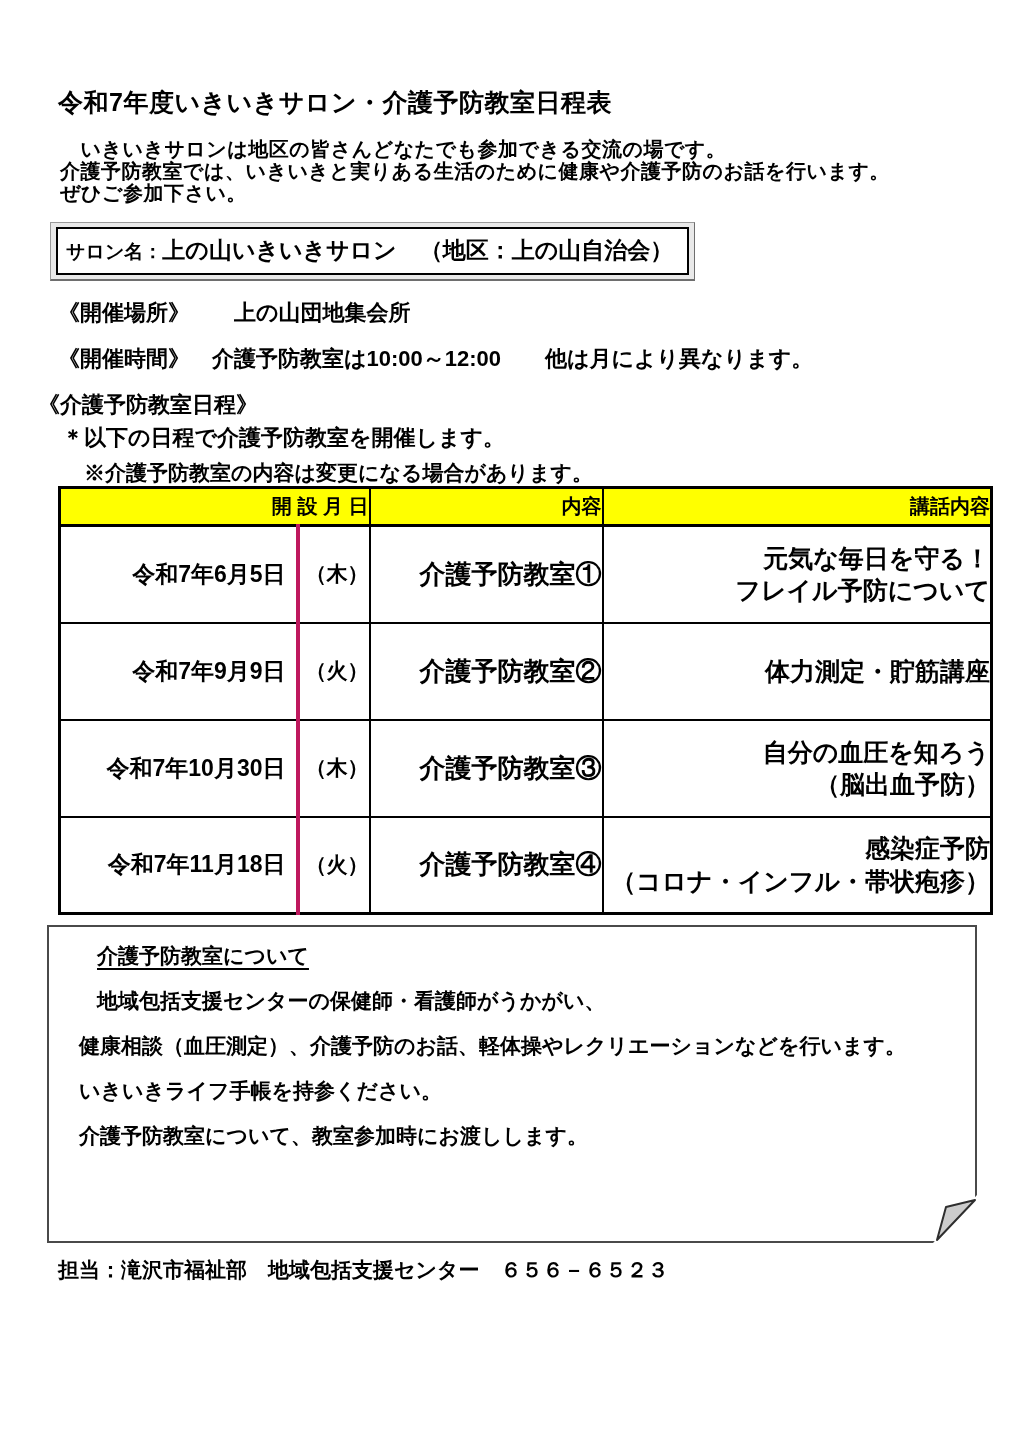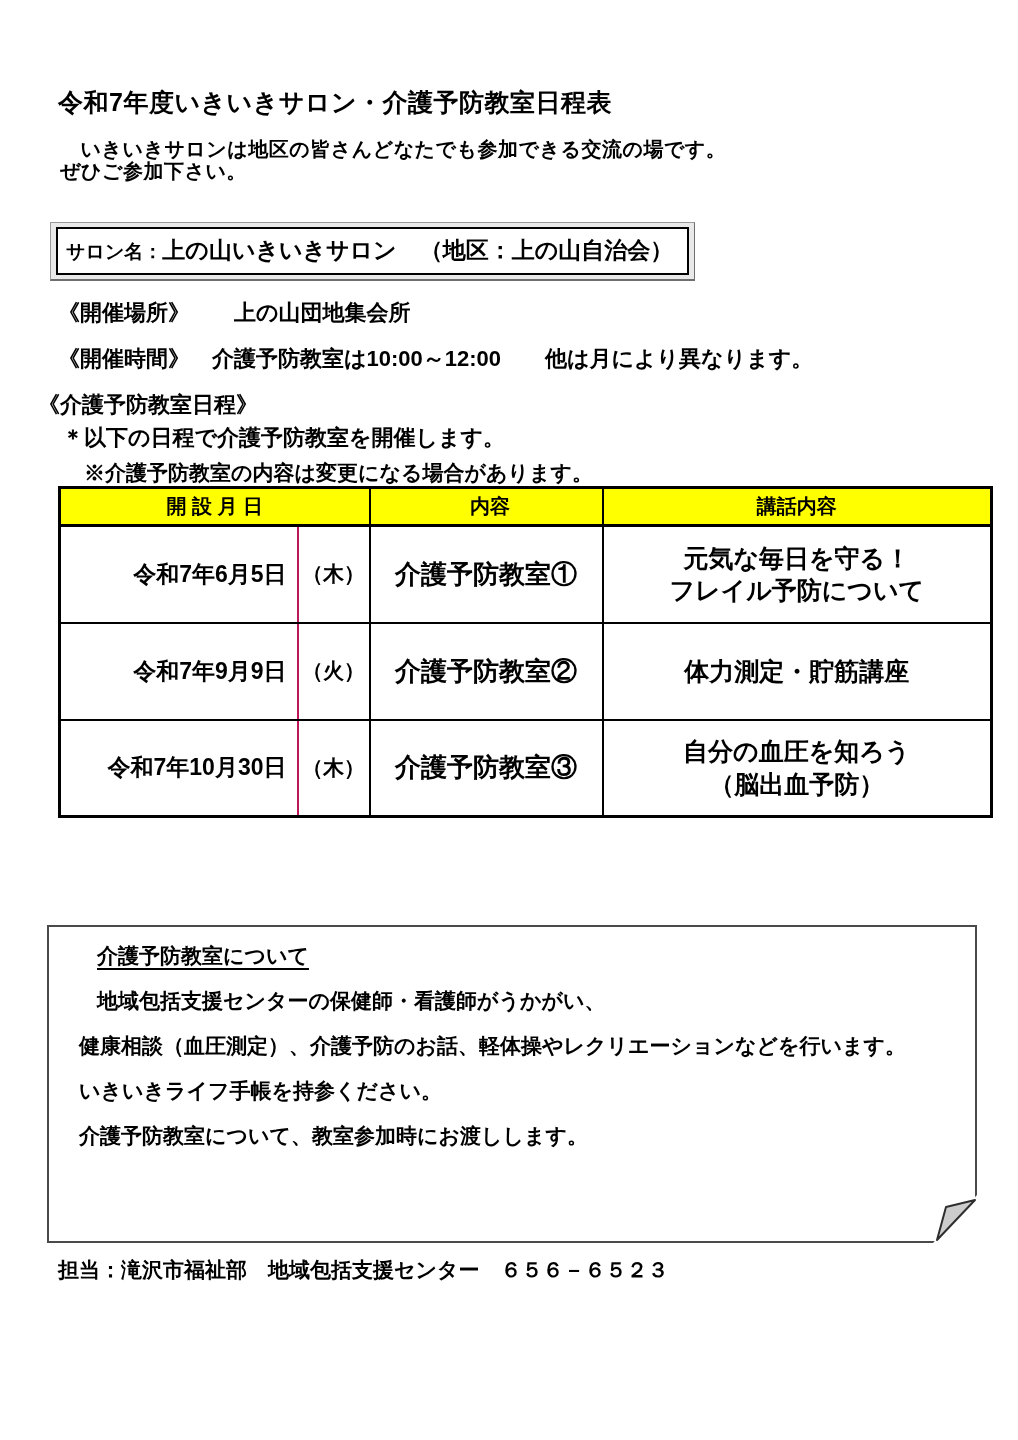--- a/index.html
+++ b/index.html
@@ -34,25 +34,25 @@
   .time-line     { position:absolute; left:58px; top:344px; font-size:22px; }
   .sched-heading { position:absolute; left:38px; top:390px; font-size:22px; }
   .sched-note1   { position:absolute; left:62px; top:423px; font-size:22px; }
   .sched-note2   { position:absolute; left:84px; top:459px; font-size:21px; }
 
   table.schedule {
     position:absolute; left:58px; top:486px;
     border-collapse:collapse; table-layout:fixed;
     width:932px; border:3px solid #000;
   }
-  .schedule th, .schedule td { border:2px solid #000; text-align:center; vertical-align:middle; }
+  .schedule th, .schedule td { border:2px solid #000; text-align:right; vertical-align:middle; }
   .schedule thead tr { height:38px; }
   .schedule tbody tr { height:97px; }
   .schedule th { font-size:20px; border-bottom:3px solid #000; }
-  td.date-cell { text-align:right; padding-right:10px; font-size:23px; border-right:2px solid #be185d; }
+  td.date-cell { text-align:right; padding-right:10px; font-size:23px; border-right:4px solid #be185d; }
   td.day-cell  { font-size:21px; border-left:1px solid #999; }
   td.content-cell { font-size:26px; }
   td.topic-cell   { font-size:25px; line-height:1.3; white-space:pre-line; }
 
   .about-box {
     position:absolute; left:47px; top:925px; width:930px; height:318px;
     border:2px solid #4a4a4a; background:#fff;
     clip-path:polygon(0 0, 100% 0, 100% calc(100% - 48px), calc(100% - 44px) 100%, 0 100%);
     font-size:21px;
   }
@@ -67,20 +67,21 @@
 </style>
 </head>
 <body>
 
 <div class="page">
 
   <div class="doc-title">令和7年度いきいきサロン・介護予防教室日程表</div>
 
   <div class="intro">
     <div>　いきいきサロンは地区の皆さんどなたでも参加できる交流の場です。</div>
+    <div>介護予防教室では、いきいきと実りある生活のために健康や介護予防のお話を行います。</div>
     <div>ぜひご参加下さい。</div>
   </div>
 
   <div class="salon-box">
     <div class="salon-inner">
       <span class="salon-label">サロン名：</span><span class="salon-name">上の山いきいきサロン　（地区：上の山自治会）</span>
     </div>
   </div>
 
   <div class="venue-line">《開催場所》　　上の山団地集会所</div>
@@ -117,20 +118,27 @@
         <td class="content-cell">介護予防教室②</td>
         <td class="topic-cell">体力測定・貯筋講座</td>
       </tr>
       <tr>
         <td class="date-cell">令和7年10月30日</td>
         <td class="day-cell">（木）</td>
         <td class="content-cell">介護予防教室③</td>
         <td class="topic-cell">自分の血圧を知ろう
 （脳出血予防）</td>
       </tr>
+      <tr>
+        <td class="date-cell">令和7年11月18日</td>
+        <td class="day-cell">（火）</td>
+        <td class="content-cell">介護予防教室④</td>
+        <td class="topic-cell">感染症予防
+（コロナ・インフル・帯状疱疹）</td>
+      </tr>
     </tbody>
   </table>
 
   <div class="about-box">
     <div class="about-line about-heading">介護予防教室について</div>
     <div class="about-line indent-lg">地域包括支援センターの保健師・看護師がうかがい、</div>
     <div class="about-line indent-sm">健康相談（血圧測定）、介護予防のお話、軽体操やレクリエーションなどを行います。</div>
     <div class="about-line indent-sm">いきいきライフ手帳を持参ください。</div>
     <div class="about-line indent-sm">介護予防教室について、教室参加時にお渡しします。</div>
   </div>

